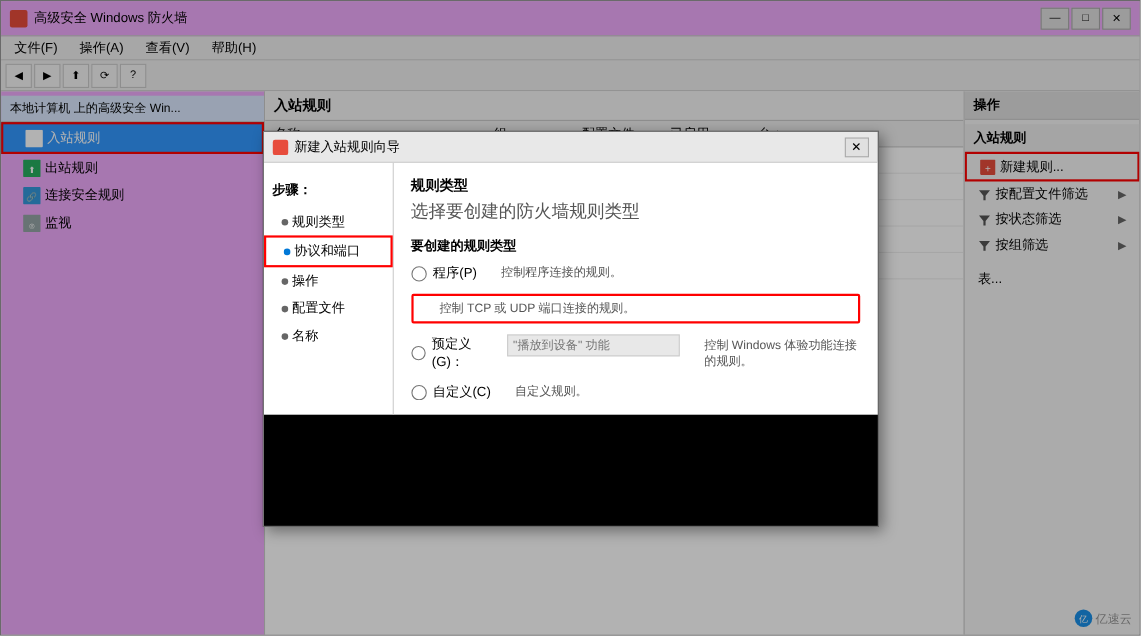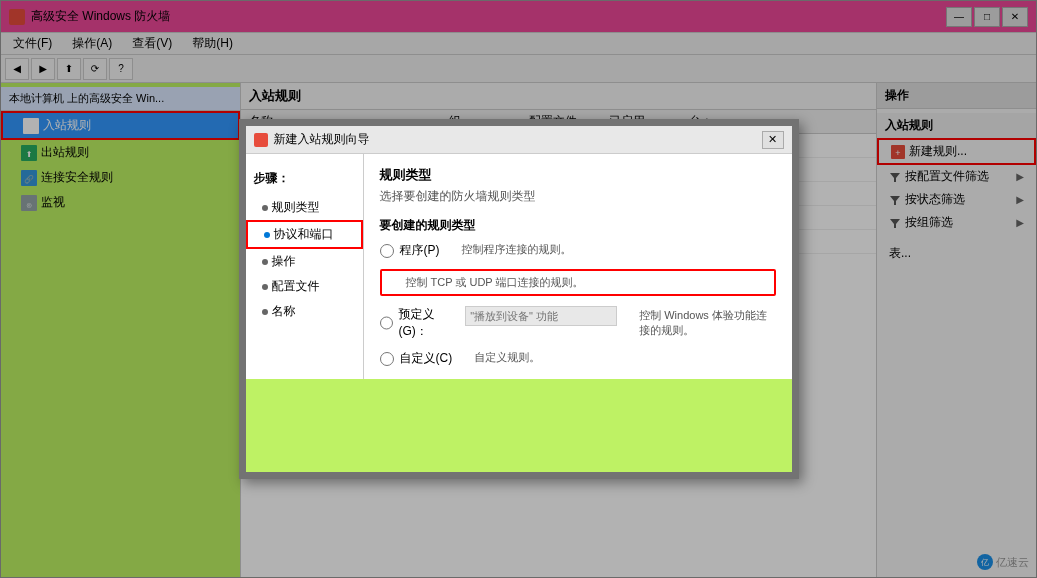--- a/index.html
+++ b/index.html
@@ -18,21 +18,21 @@
       width: 1037px;
       height: 578px;
       background: #f0f0f0;
       border: 1px solid #999;
       display: flex;
       flex-direction: column;
     }
 
     
     .title-bar {
-      background: #ec4899;
+      background: #f0abfc;
       height: 32px;
       display: flex;
       align-items: center;
       padding: 0 8px;
       border-bottom: 1px solid #ccc;
       position: relative;
     }
     .title-bar-icon {
       width: 16px;
       height: 16px;
@@ -103,21 +103,21 @@
     
     .content-area {
       display: flex;
       flex: 1;
       overflow: hidden;
     }
 
     
     .tree-panel {
       width: 240px;
-      background: #bef264;
+      background: #f0abfc;
       border-right: 1px solid #ccc;
       padding: 4px 0;
     }
     .tree-header {
       background: #dbe9ff;
       padding: 4px 8px;
       font-size: 11px;
       color: #000;
       border-bottom: 1px solid #ccc;
     }
@@ -237,22 +237,22 @@
       left: 0;
       width: 100%;
       height: 100%;
       background: rgba(0,0,0,0.3);
       display: flex;
       align-items: center;
       justify-content: center;
       z-index: 100;
     }
     .dialog {
-      background: #bef264;
-      border: 7px solid #737373;
+      background: #000000;
+      border: 1px solid #737373;
       box-shadow: 4px 4px 12px rgba(0,0,0,0.4);
       width: 560px;
       min-height: 360px;
       margin-top: 20px;
     }
     .dialog-title-bar {
       background: #e8e8e8;
       height: 28px;
       display: flex;
       align-items: center;
@@ -325,21 +325,21 @@
       flex: 1;
       padding: 12px 16px;
       background: #fff;
     }
     .dialog-section-title {
       font-size: 13px;
       font-weight: bold;
       margin-bottom: 4px;
     }
     .dialog-section-desc {
-      font-size: 12px;
+      font-size: 16px;
       color: #555;
       margin-bottom: 12px;
       font-family: Liberation Serif, serif;
     }
     .radio-group {
       display: flex;
       flex-direction: column;
       gap: 10px;
     }
     .radio-item {

